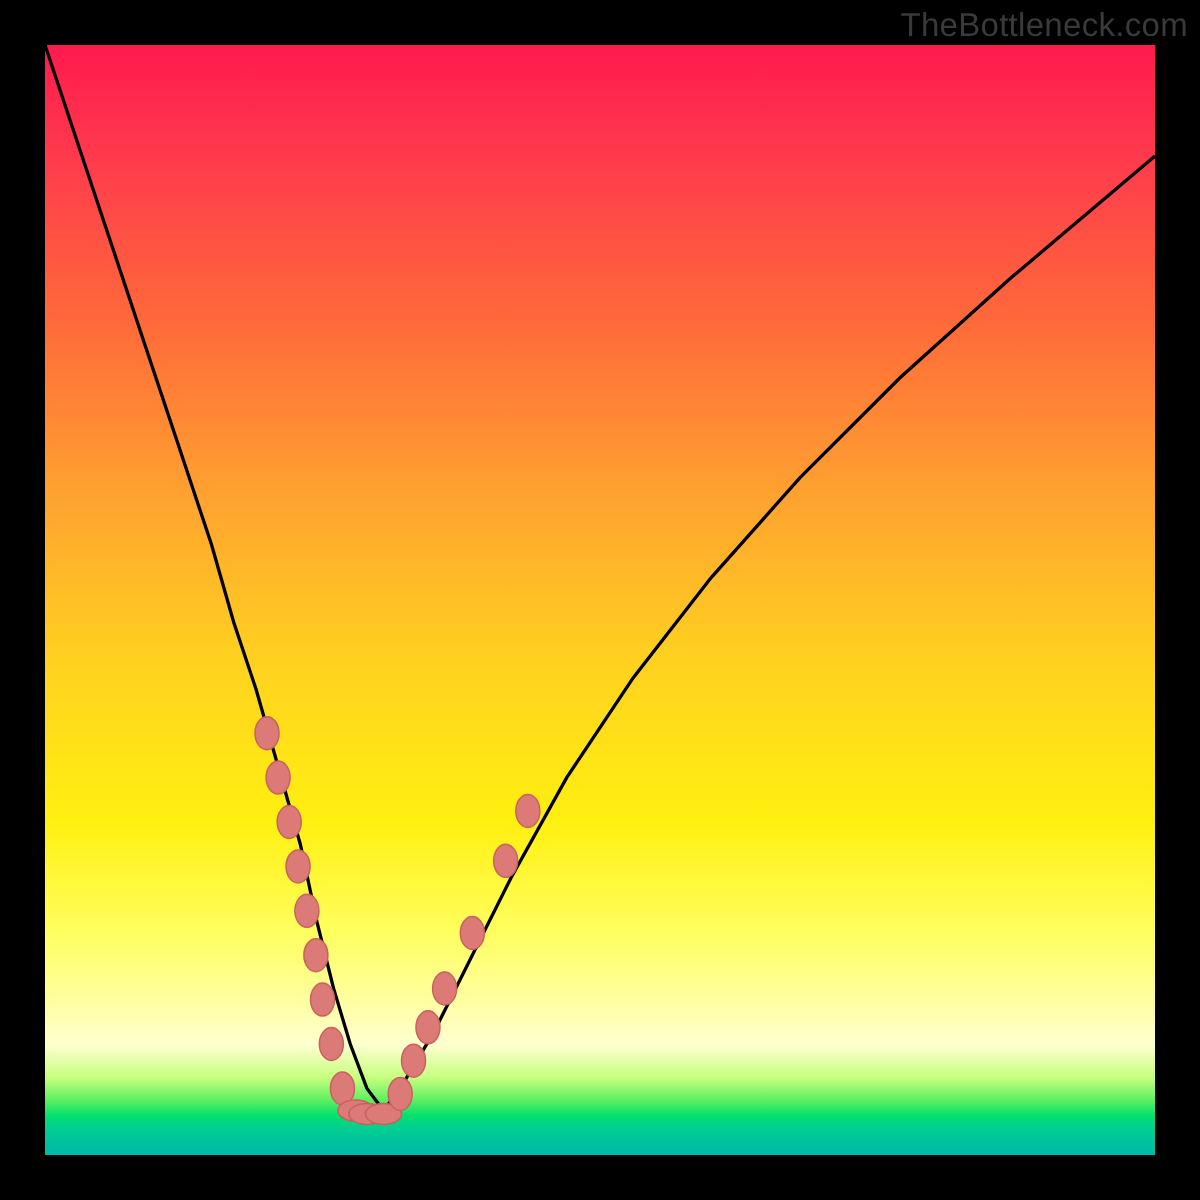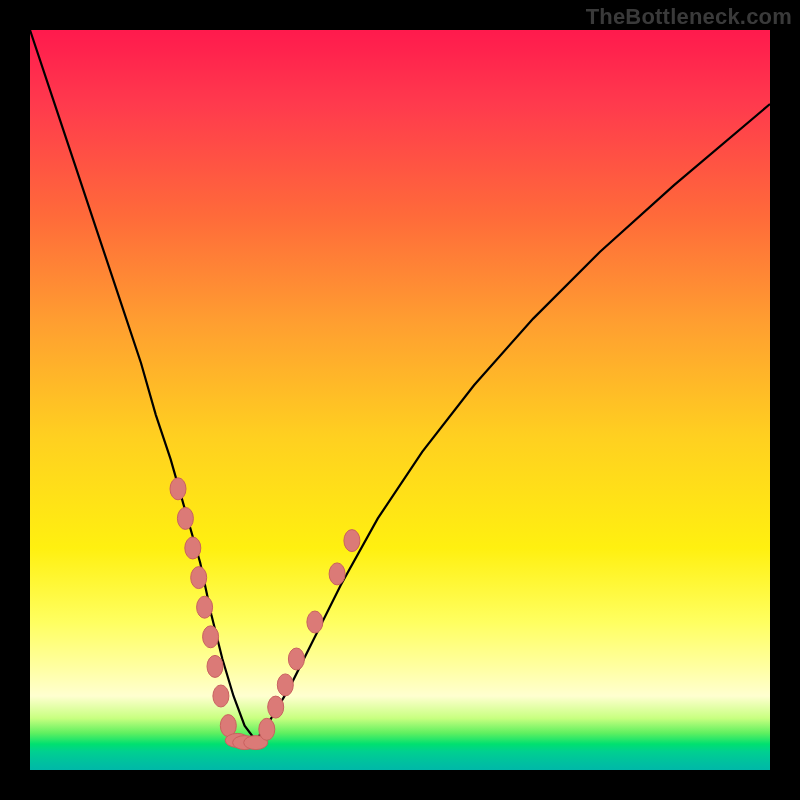--- a/index.html
+++ b/index.html
@@ -42,21 +42,21 @@
       #00c0a0 99%,
       #00b8a8 100%
     );
   }
   .watermark {
     position: absolute;
     top: 4px;
     right: 8px;
     color: #3a3a3a;
     font-size: 22px;
-    font-weight: 700;
+    font-weight: 400;
     letter-spacing: 0.2px;
     z-index: 10;
   }
   svg.curves {
     position: absolute;
     left: 0;
     top: 0;
     width: 740px;
     height: 740px;
     overflow: visible;

